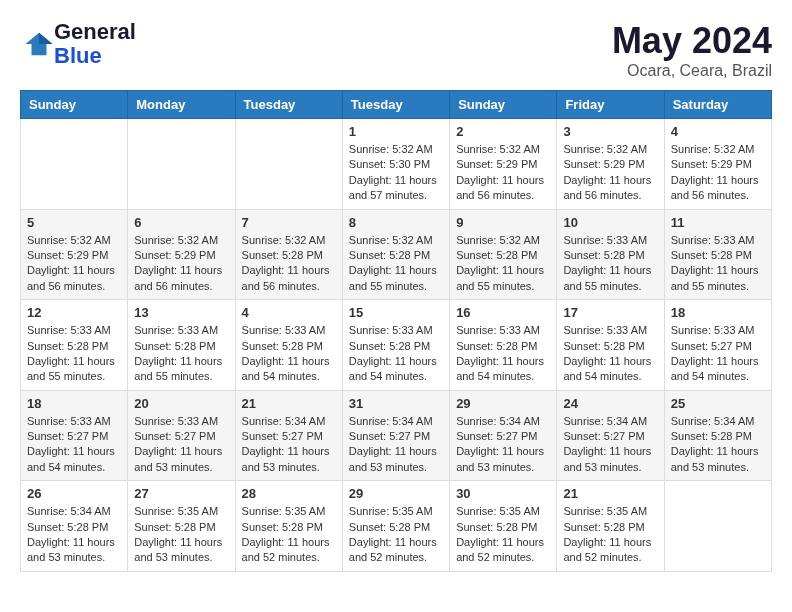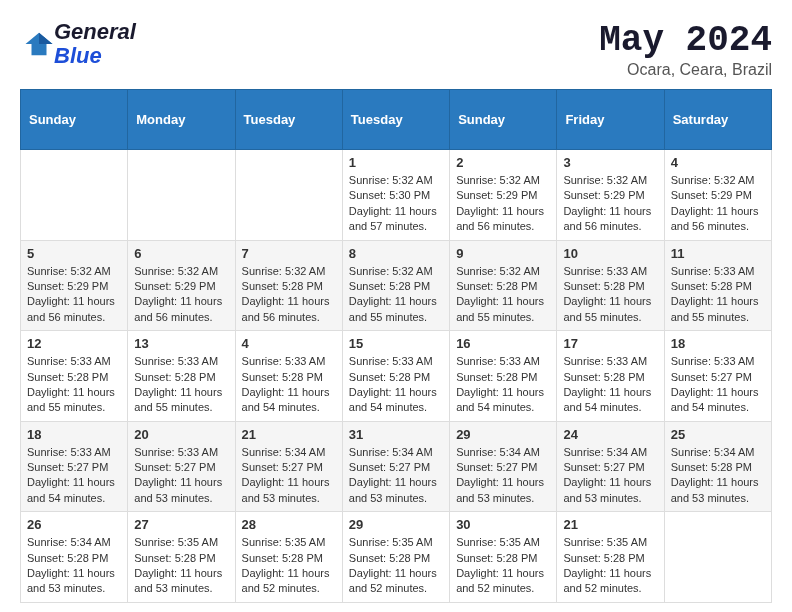--- a/index.html
+++ b/index.html
@@ -12,57 +12,55 @@
     }
     .header {
       display: flex;
       justify-content: space-between;
       align-items: flex-start;
       margin-bottom: 10px;
     }
     .logo {
       display: flex;
       align-items: center;
-      font-style: italic;
     }
     .logo-text {
       font-size: 22px;
       font-weight: bold;
       color: #1a1a2e;
       line-height: 1.1;
     }
     .logo-icon {
       width: 30px;
       height: 30px;
       margin-left: 4px;
     }
     .title-section {
       text-align: right;
     }
     .month-title {
       font-size: 36px;
       font-weight: bold;
       color: #1a1a2e;
-      font-family: Liberation Mono, monospace;
     }
     .location {
       font-size: 16px;
       color: #555;
       text-align: right;
     }
     .calendar {
       width: 100%;
       border-collapse: collapse;
       border: 1px solid #ccc;
     }
     .calendar th {
       background-color: #2a7abf;
       color: white;
       text-align: left;
-      padding: 22px 8px;
+      padding: 6px 8px;
       font-size: 13px;
       border: 1px solid #2166a0;
     }
     .calendar td {
       vertical-align: top;
       padding: 5px 6px;
       border: 1px solid #ddd;
       width: 107px;
       min-height: 80px;
       font-size: 11px;

